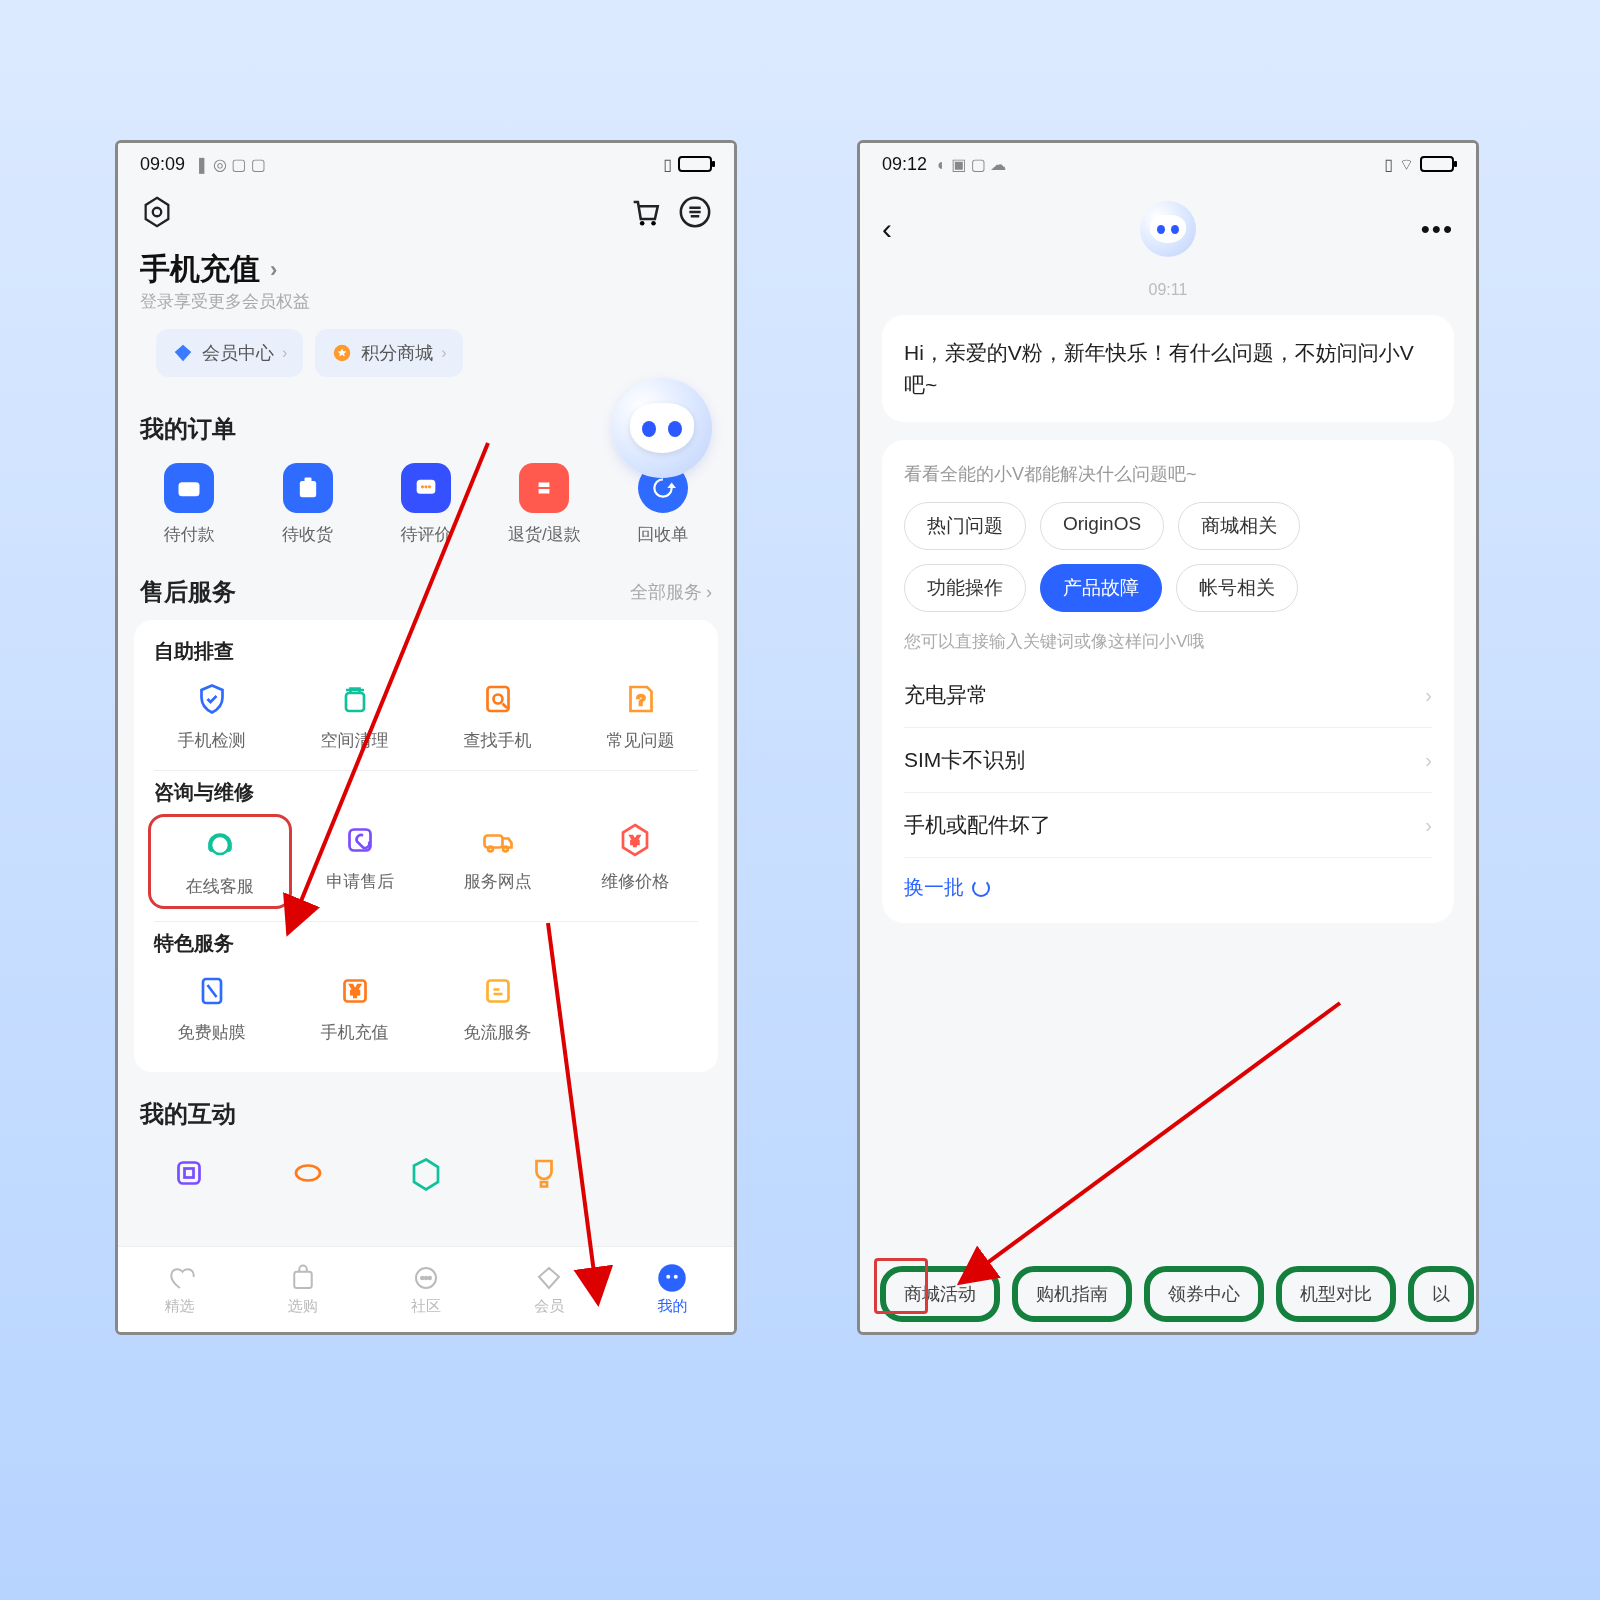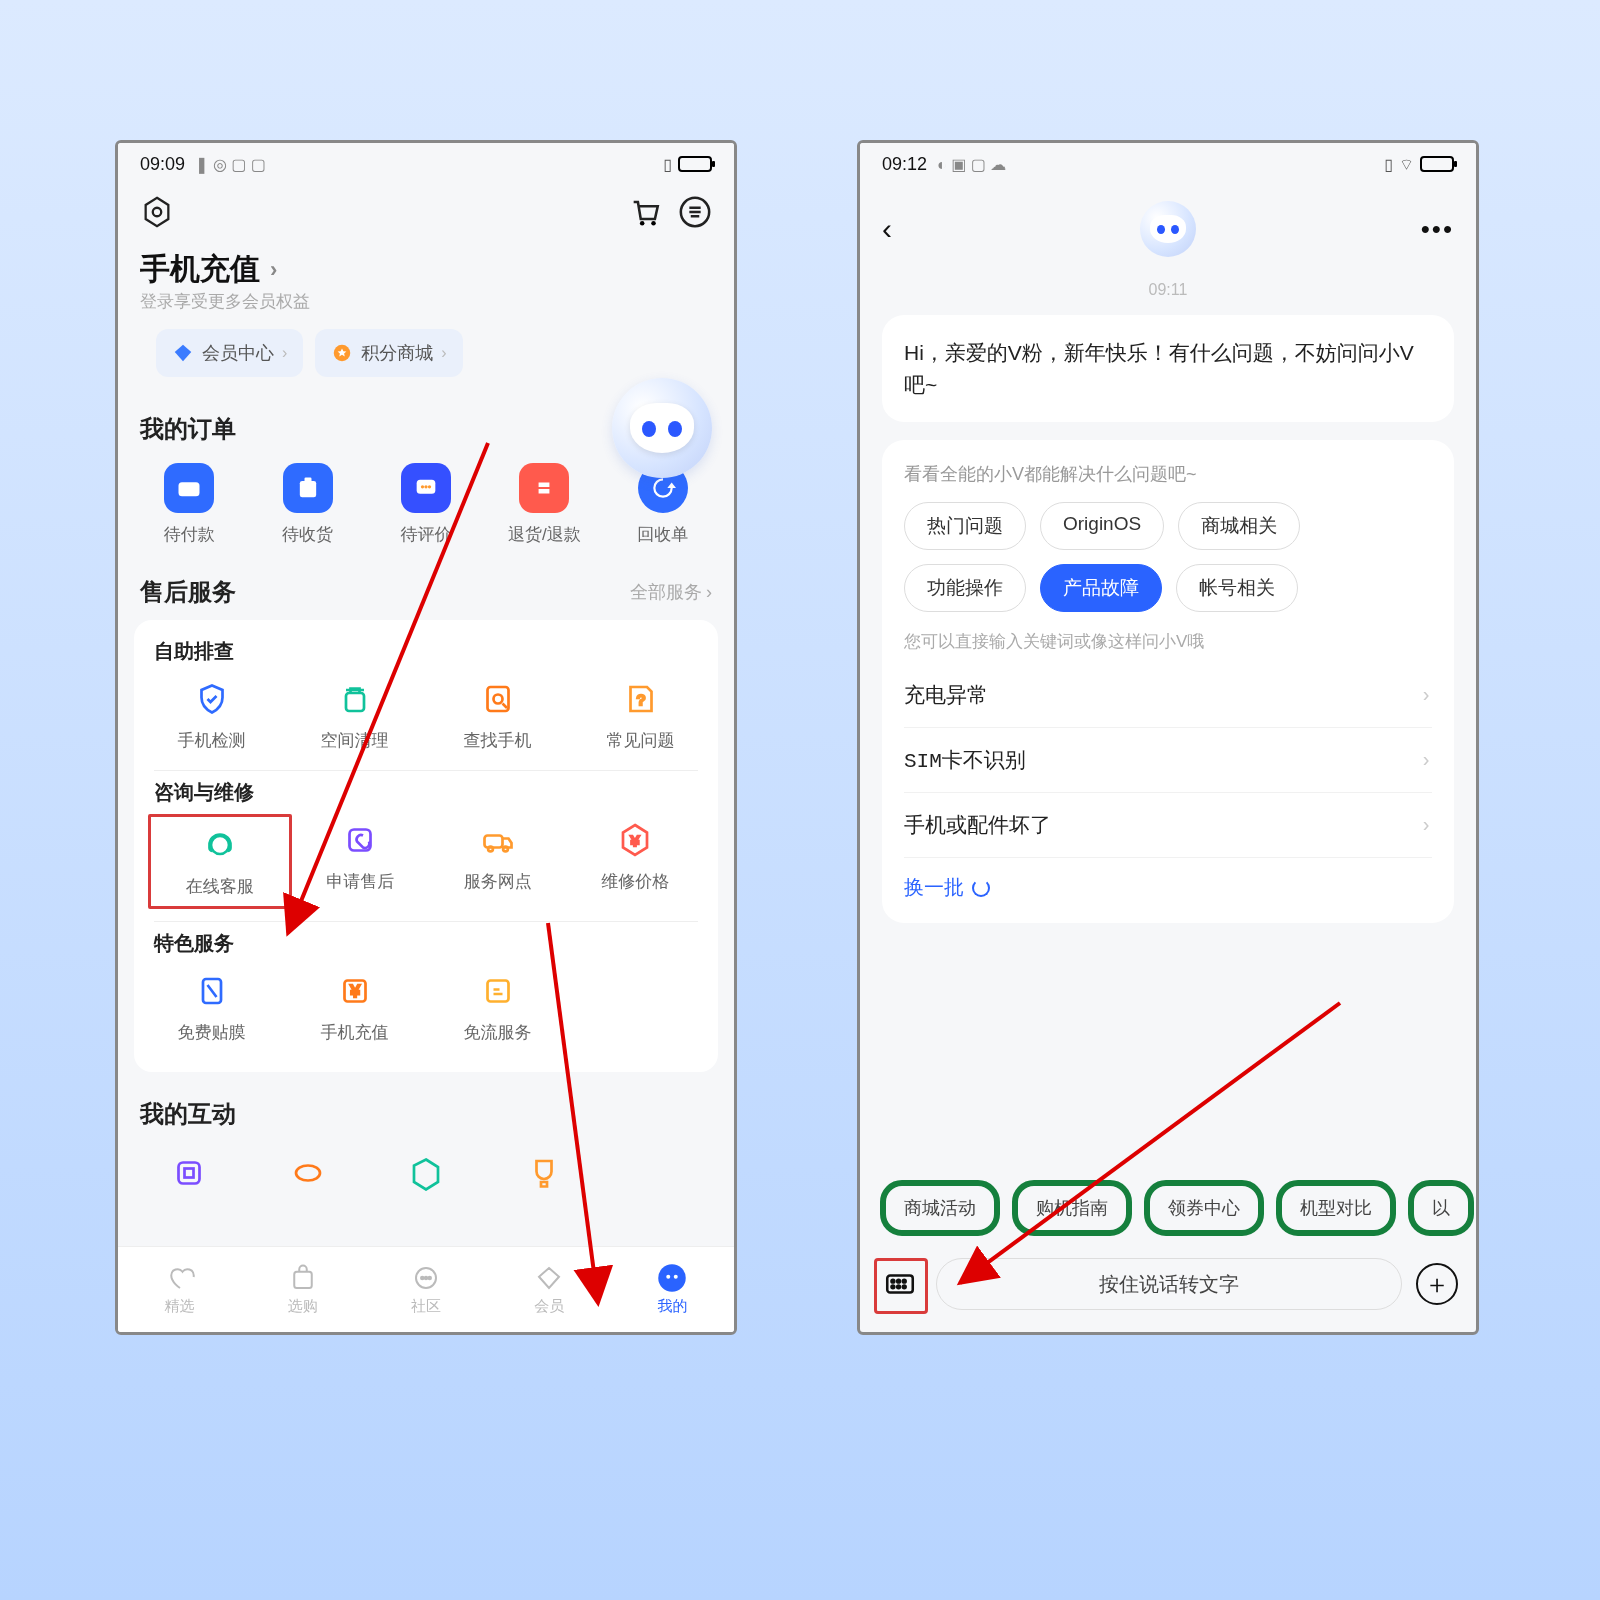--- a/index.html
+++ b/index.html
@@ -71,40 +71,40 @@
   .interact { padding-top:10px;}
   .divider{height:1px;background:#eee;margin:8px 14px;}
   .bottom-nav{
     height:86px;background:#fff;border-top:1px solid #eee;
     display:flex; margin-top:auto;
   }
   .nav-item{flex:1;display:flex;flex-direction:column;align-items:center;justify-content:center;gap:4px;font-size:15px;color:#bbb;}
   .nav-item.active{color:#2a63ff;}
   .nav-item svg{width:30px;height:30px;}
   .highlight-box{
-    border:3px solid #d93b3b; border-radius:2px;
+    border:3px solid #d93b3b; border-radius:16px;
   }
   .arrow{position:absolute;pointer-events:none;}
   
   .chatbar{display:flex;align-items:center;justify-content:center;padding:16px 22px;position:relative;}
   .chatbar .back{position:absolute;left:22px;font-size:30px;color:#111;}
   .chatbar .more{position:absolute;right:22px;font-size:26px;color:#111;letter-spacing:2px;}
   .chatbar .rb{width:56px;height:56px;border-radius:50%;background:radial-gradient(circle at 30% 30%,#fff,#d6e4ff 60%,#c0d0f8);display:flex;align-items:center;justify-content:center;}
   .chatbar .rb .face{width:36px;height:28px;background:#fff;border-radius:50% 50% 60% 60%;position:relative;}
   .chatbar .rb .eye{position:absolute;width:8px;height:9px;background:#2b58ff;border-radius:50%;top:10px;}
   .chatbar .rb .eye.l{left:7px;}.chatbar .rb .eye.r{right:7px;}
   .time-lbl{text-align:center;font-size:16px;color:#bbb;padding:8px 0 16px 0;}
   .bubble{background:#fff;border-radius:22px;margin:0 22px 18px 22px;padding:22px;font-size:21px;color:#222;line-height:1.5;}
   .panel{background:#fff;border-radius:22px;margin:0 22px 18px 22px;padding:22px;}
   .panel .hint{font-size:18px;color:#999;margin-bottom:16px;}
   .pills{display:flex;flex-wrap:wrap;gap:14px 14px;margin-bottom:18px;}
   .pill{border:1px solid #ddd;border-radius:24px;padding:10px 22px;font-size:19px;color:#333;}
   .pill.active{background:#2a63ff;color:#fff;border-color:#2a63ff;}
   .panel .hint2{font-size:17px;color:#aaa;margin:6px 0 10px 0;}
-  .q-item{display:flex;align-items:center;padding:18px 0;font-size:21px;color:#222;border-bottom:1px solid #f1f1f1;font-family:Liberation Mono, monospace;}
+  .q-item{display:flex;align-items:center;padding:18px 0;font-size:21px;color:#222;border-bottom:1px solid #f1f1f1;}
   .q-item:last-of-type{border-bottom:none;}
   .q-item .chev{margin-left:auto;color:#ccc;font-size:20px;}
   .refresh{color:#2a63ff;font-size:20px;padding-top:16px;display:flex;align-items:center;gap:8px;}
   .refresh .ring{width:18px;height:18px;border:2px solid #2a63ff;border-top-color:transparent;border-radius:50%;}
   .suggest-row{padding:10px 20px;display:flex;gap:12px;overflow:hidden;}
   .sugg{border:6px solid #15803d;border-radius:22px;padding:10px 18px;font-size:18px;color:#444;white-space:nowrap;}
   .input-row{display:flex;align-items:center;gap:14px;padding:12px 18px 22px 18px;}
   .kb-btn{width:44px;height:44px;display:flex;align-items:center;justify-content:center;}
   .voice-input{flex:1;border:1px solid #ddd;border-radius:30px;height:52px;display:flex;align-items:center;justify-content:center;font-size:20px;color:#444;}
   .plus-btn{width:42px;height:42px;border:2px solid #111;border-radius:50%;display:flex;align-items:center;justify-content:center;font-size:26px;color:#111;}
@@ -508,37 +508,20 @@
   <div style="flex:1"></div>
 
   <div class="suggest-row">
     <span class="sugg">商城活动</span>
     <span class="sugg">购机指南</span>
     <span class="sugg">领券中心</span>
     <span class="sugg">机型对比</span>
     <span class="sugg">以</span>
   </div>
 
-  <div class="input-row">
-    <div class="kb-btn">
-      <svg viewBox="0 0 24 24" width="34" height="34" fill="none" stroke="#111" stroke-width="1.8">
-          <rect x="3" y="6" width="18" height="12" rx="2"></rect>
-          <circle cx="7" cy="10" r="1" fill="#111"></circle>
-          <circle cx="11" cy="10" r="1" fill="#111"></circle>
-          <circle cx="15" cy="10" r="1" fill="#111"></circle>
-          <circle cx="7" cy="14" r="1" fill="#111"></circle>
-          <circle cx="11" cy="14" r="1" fill="#111"></circle>
-          <circle cx="15" cy="14" r="1" fill="#111"></circle>
-        </svg>
-    </div>
-    <div class="voice-input">
-        <span>按住说话转文字</span>
-      </div>
-    <div class="plus-btn">＋</div>
-  </div>
 
   <div class="kb-highlight" style="left:14px;bottom:18px;width:54px;height:56px;"></div>
 
   <svg class="arrow" style="left:80px;top:840px" width="420" height="320">
     <defs>
         <marker id="ah3" markerWidth="12" markerHeight="12" refX="9" refY="5" orient="auto">
           <path d="M0 0L10 5L0 10z" fill="#d00"></path>
         </marker>
       </defs>
     <line x1="400" y1="20" x2="20" y2="300" stroke="#d00" stroke-width="4" marker-end="url(#ah3)"></line>

